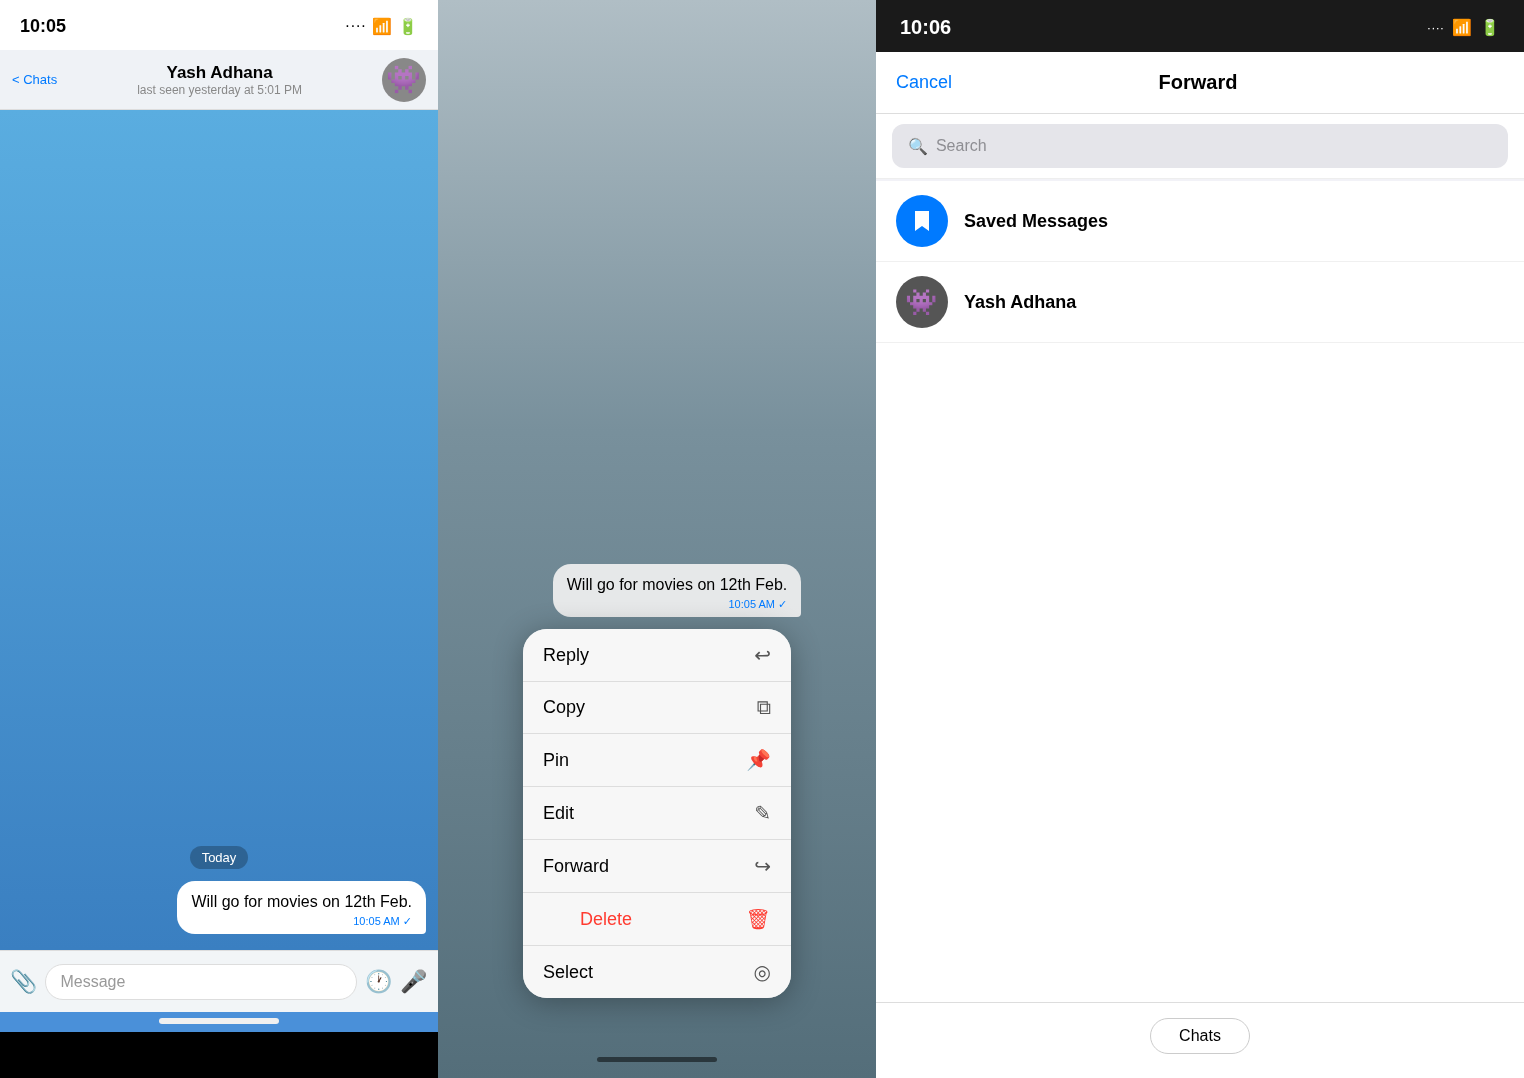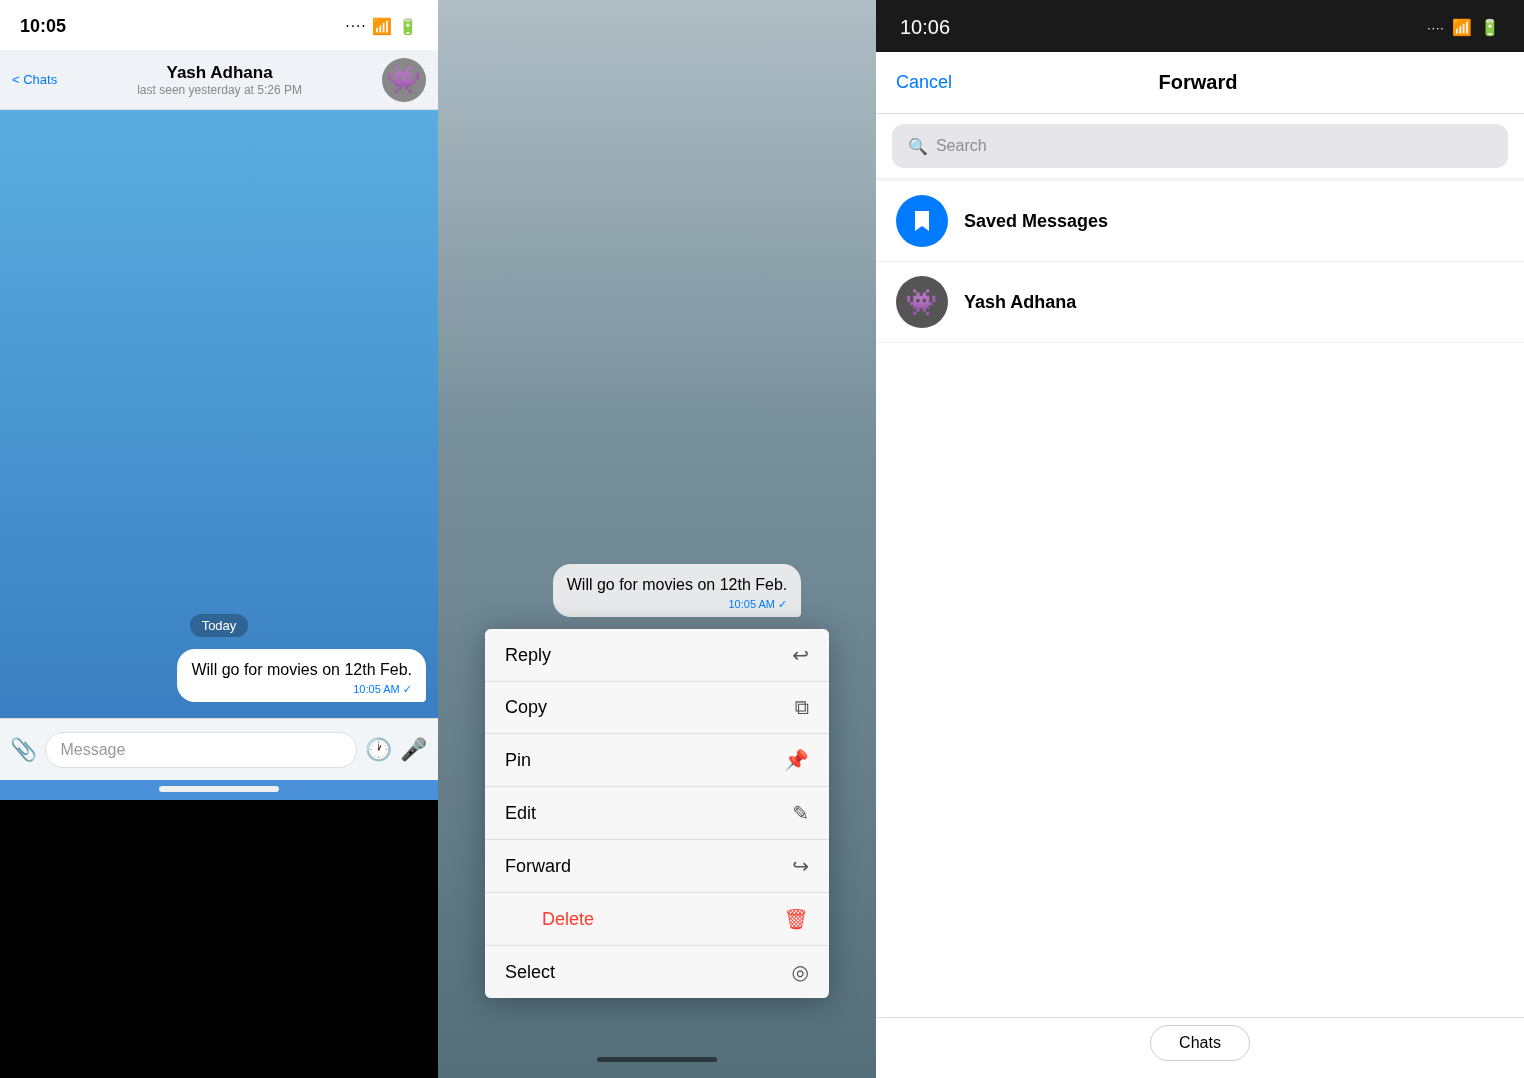--- a/index.html
+++ b/index.html
@@ -8,21 +8,21 @@
       width: 1524px;
       height: 1078px;
       overflow: hidden;
       background: #000;
       font-family: -apple-system, 'SF Pro Text', 'Helvetica Neue', sans-serif;
     }
 
     
     .panel-chat {
       width: 438px;
-      height: 800px;
+      height: 1032px;
       background: #4a90d9;
       display: flex;
       flex-direction: column;
       position: relative;
       flex-shrink: 0;
     }
 
     .status-bar-chat {
       background: white;
       display: flex;
@@ -195,22 +195,22 @@
     }
     .msg-preview .msg-meta {
       font-size: 11px;
       color: #007aff;
       text-align: right;
       margin-top: 2px;
     }
 
     .context-menu {
       background: rgba(240,240,240,0.95);
-      border-radius: 6px;
-      width: 344px;
+      border-radius: 24px;
+      width: 268px;
       overflow: hidden;
       box-shadow: 0 4px 30px rgba(0,0,0,0.3);
     }
     .context-item {
       display: flex;
       align-items: center;
       justify-content: space-between;
       padding: 14px 20px;
       border-bottom: 1px solid rgba(0,0,0,0.1);
       background: rgba(248,248,248,0.9);
@@ -346,21 +346,21 @@
       font-size: 18px;
       font-weight: 700;
       color: #000;
     }
 
     .fwd-tab-bar {
       background: white;
       border-top: 1px solid #ddd;
       display: flex;
       padding: 14px 0 24px;
-      height: 61px;
+      height: 76px;
     }
     .fwd-tab {
       flex: 1;
       text-align: center;
       display: flex;
       align-items: center;
       justify-content: center;
     }
     .fwd-tab-btn {
       background: #e5e5ea;
@@ -386,21 +386,21 @@
       <span>····</span>
       <span>📶</span>
       <span>🔋</span>
     </div>
   </div>
 
   <div class="nav-bar">
     <span class="back-btn">&lt; Chats</span>
     <div class="nav-title">
       <div class="name">Yash Adhana</div>
-      <div class="status">last seen yesterday at 5:26 PM</div>
+      <div class="status">last seen yesterday at 5:01 PM</div>
     </div>
     <div class="avatar-circle">
       <span class="avatar-emoji">👾</span>
     </div>
   </div>
 
   <div class="chat-area">
     <div class="date-badge">Today</div>
     <div class="message-bubble">
       <div class="msg-text">Will go for movies on 12th Feb.</div>
@@ -463,21 +463,21 @@
         <span class="ci-icon">◎</span>
       </div>
     </div>
   </div>
   <div class="panel2-home"></div>
 </div>
 
 <div class="panel-forward">
 
   <div class="fwd-status-bar">
-    <span class="time" style="color:white;font-size:20px;font-weight:400;">10:06</span>
+    <span class="time" style="color:white;font-size:20px;font-weight:700;">10:06</span>
     <div class="fwd-status-icons">
       <span style="color:white;font-size:13px;">····</span>
       <span style="color:white;">📶</span>
       <span style="color:white;">🔋</span>
     </div>
   </div>
 
   <div class="fwd-nav">
     <span class="fwd-cancel">Cancel</span>
     <span class="fwd-title">Forward</span>

